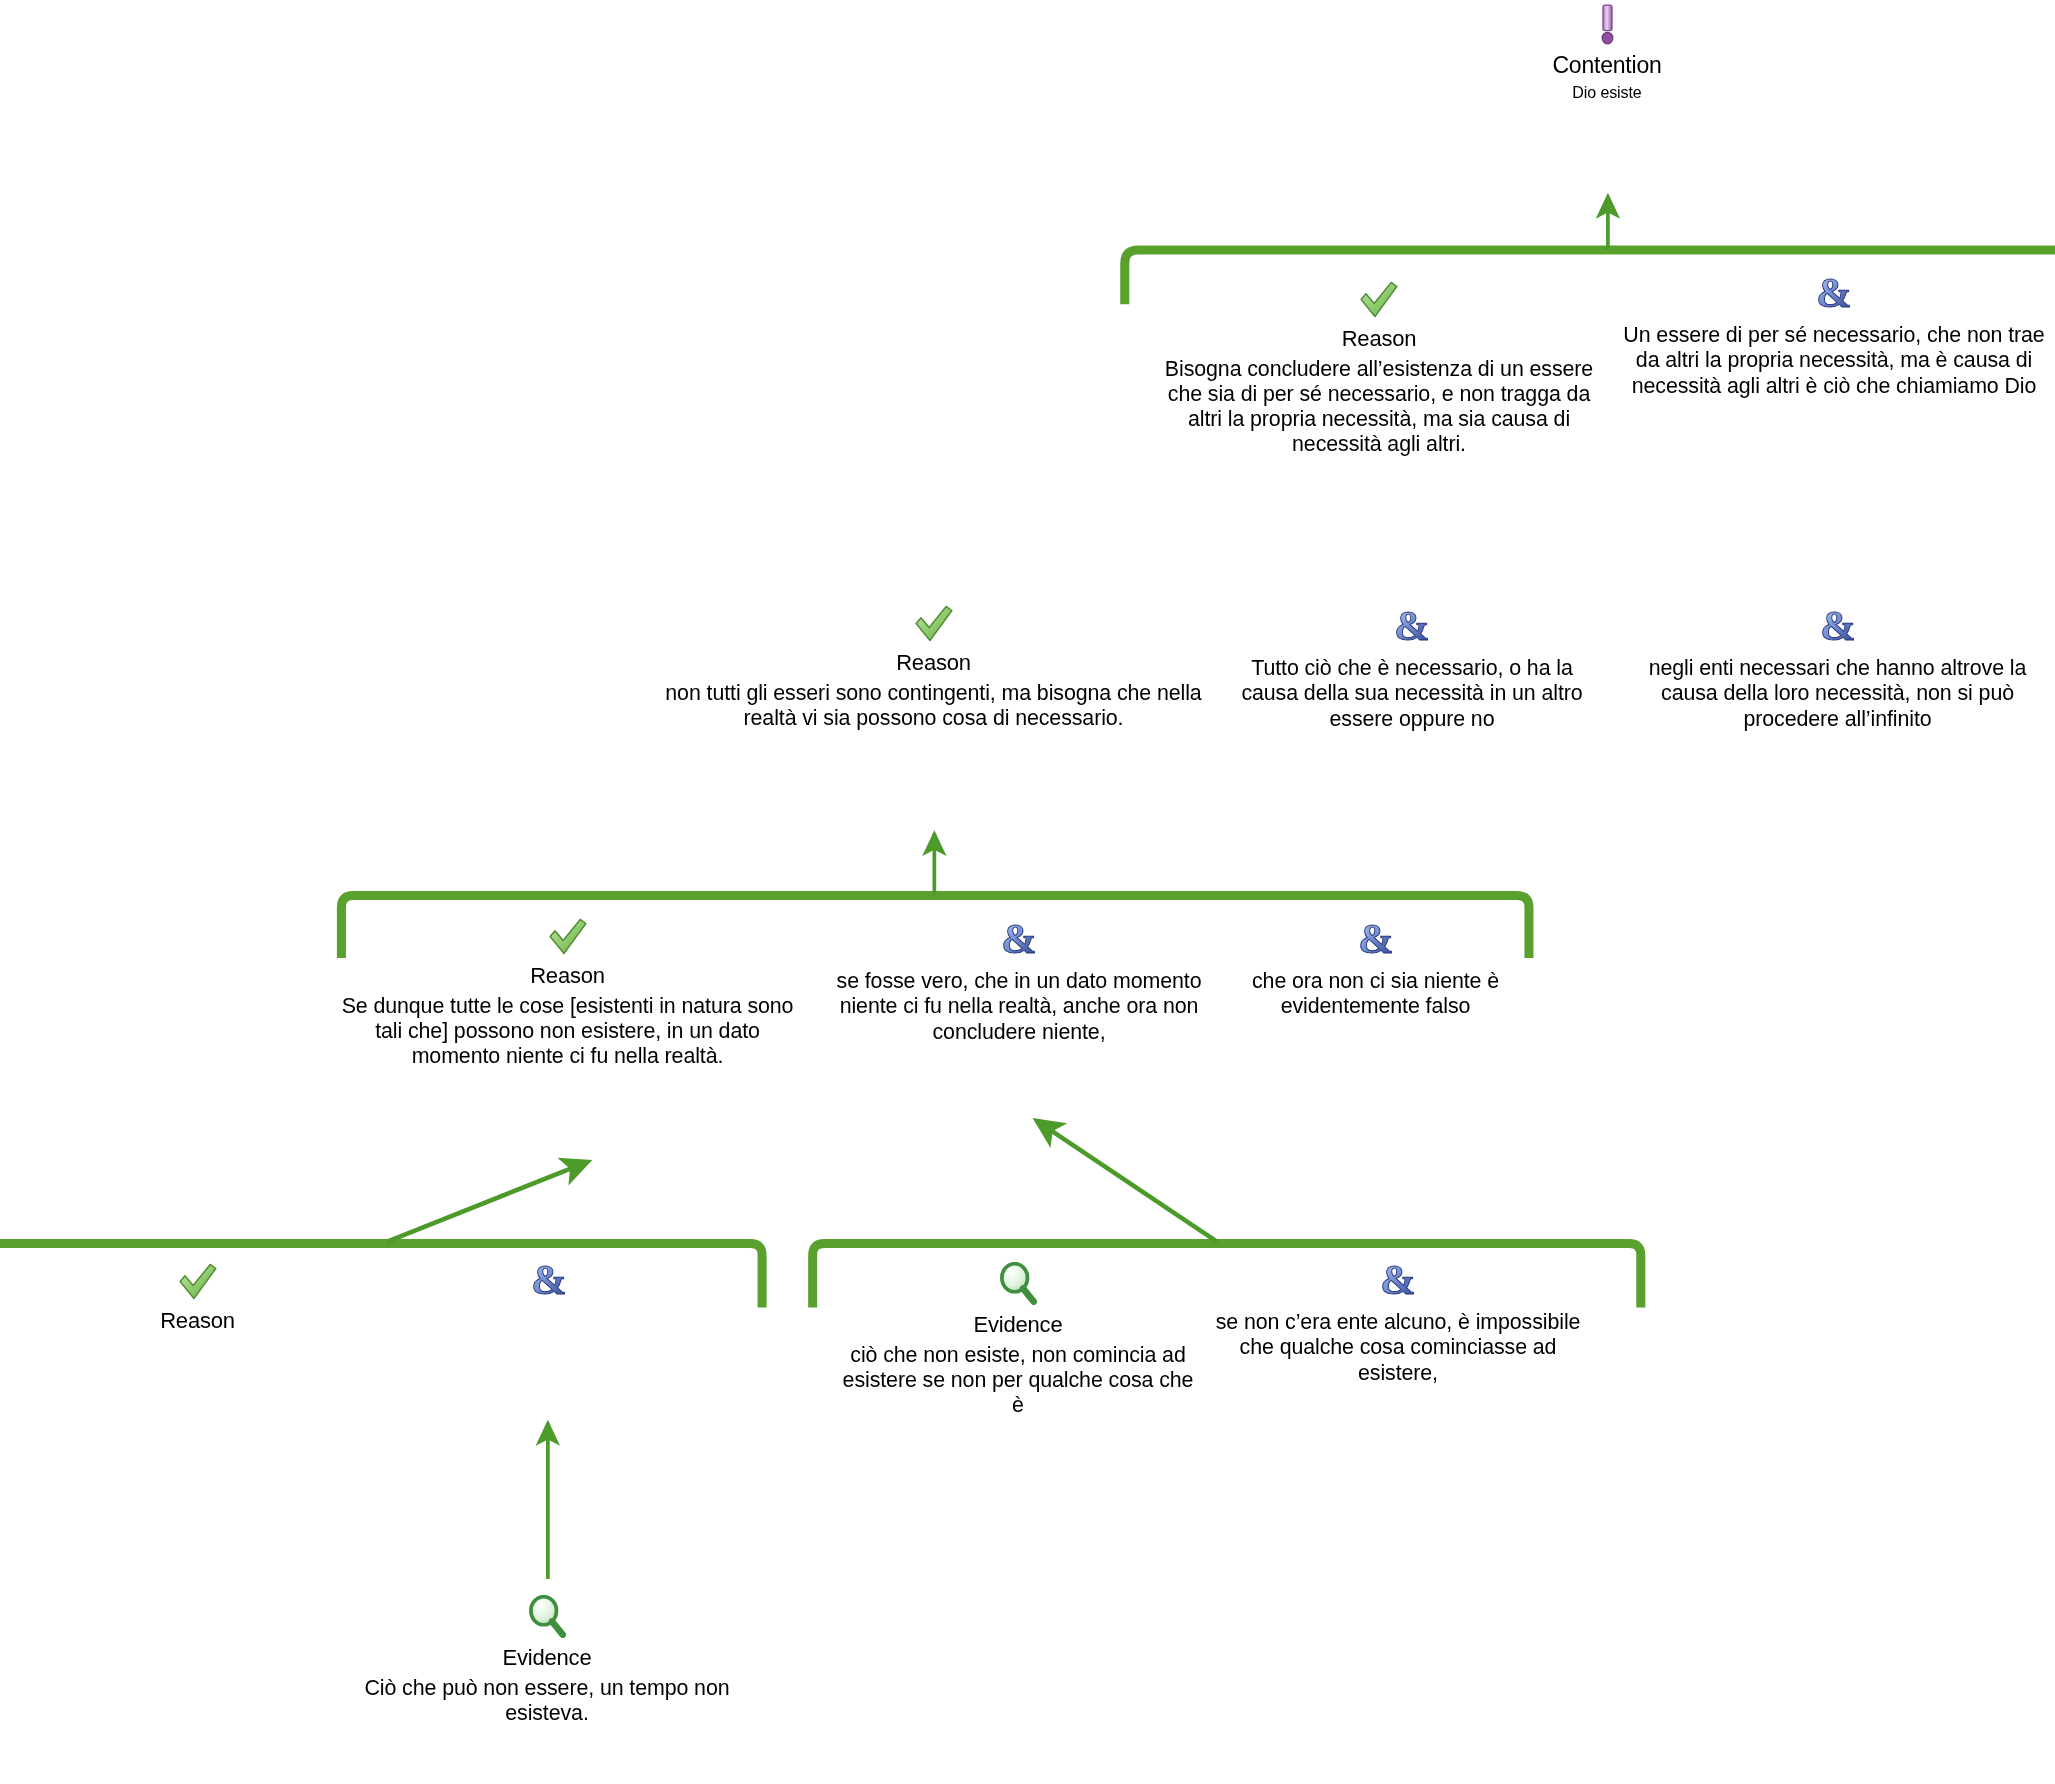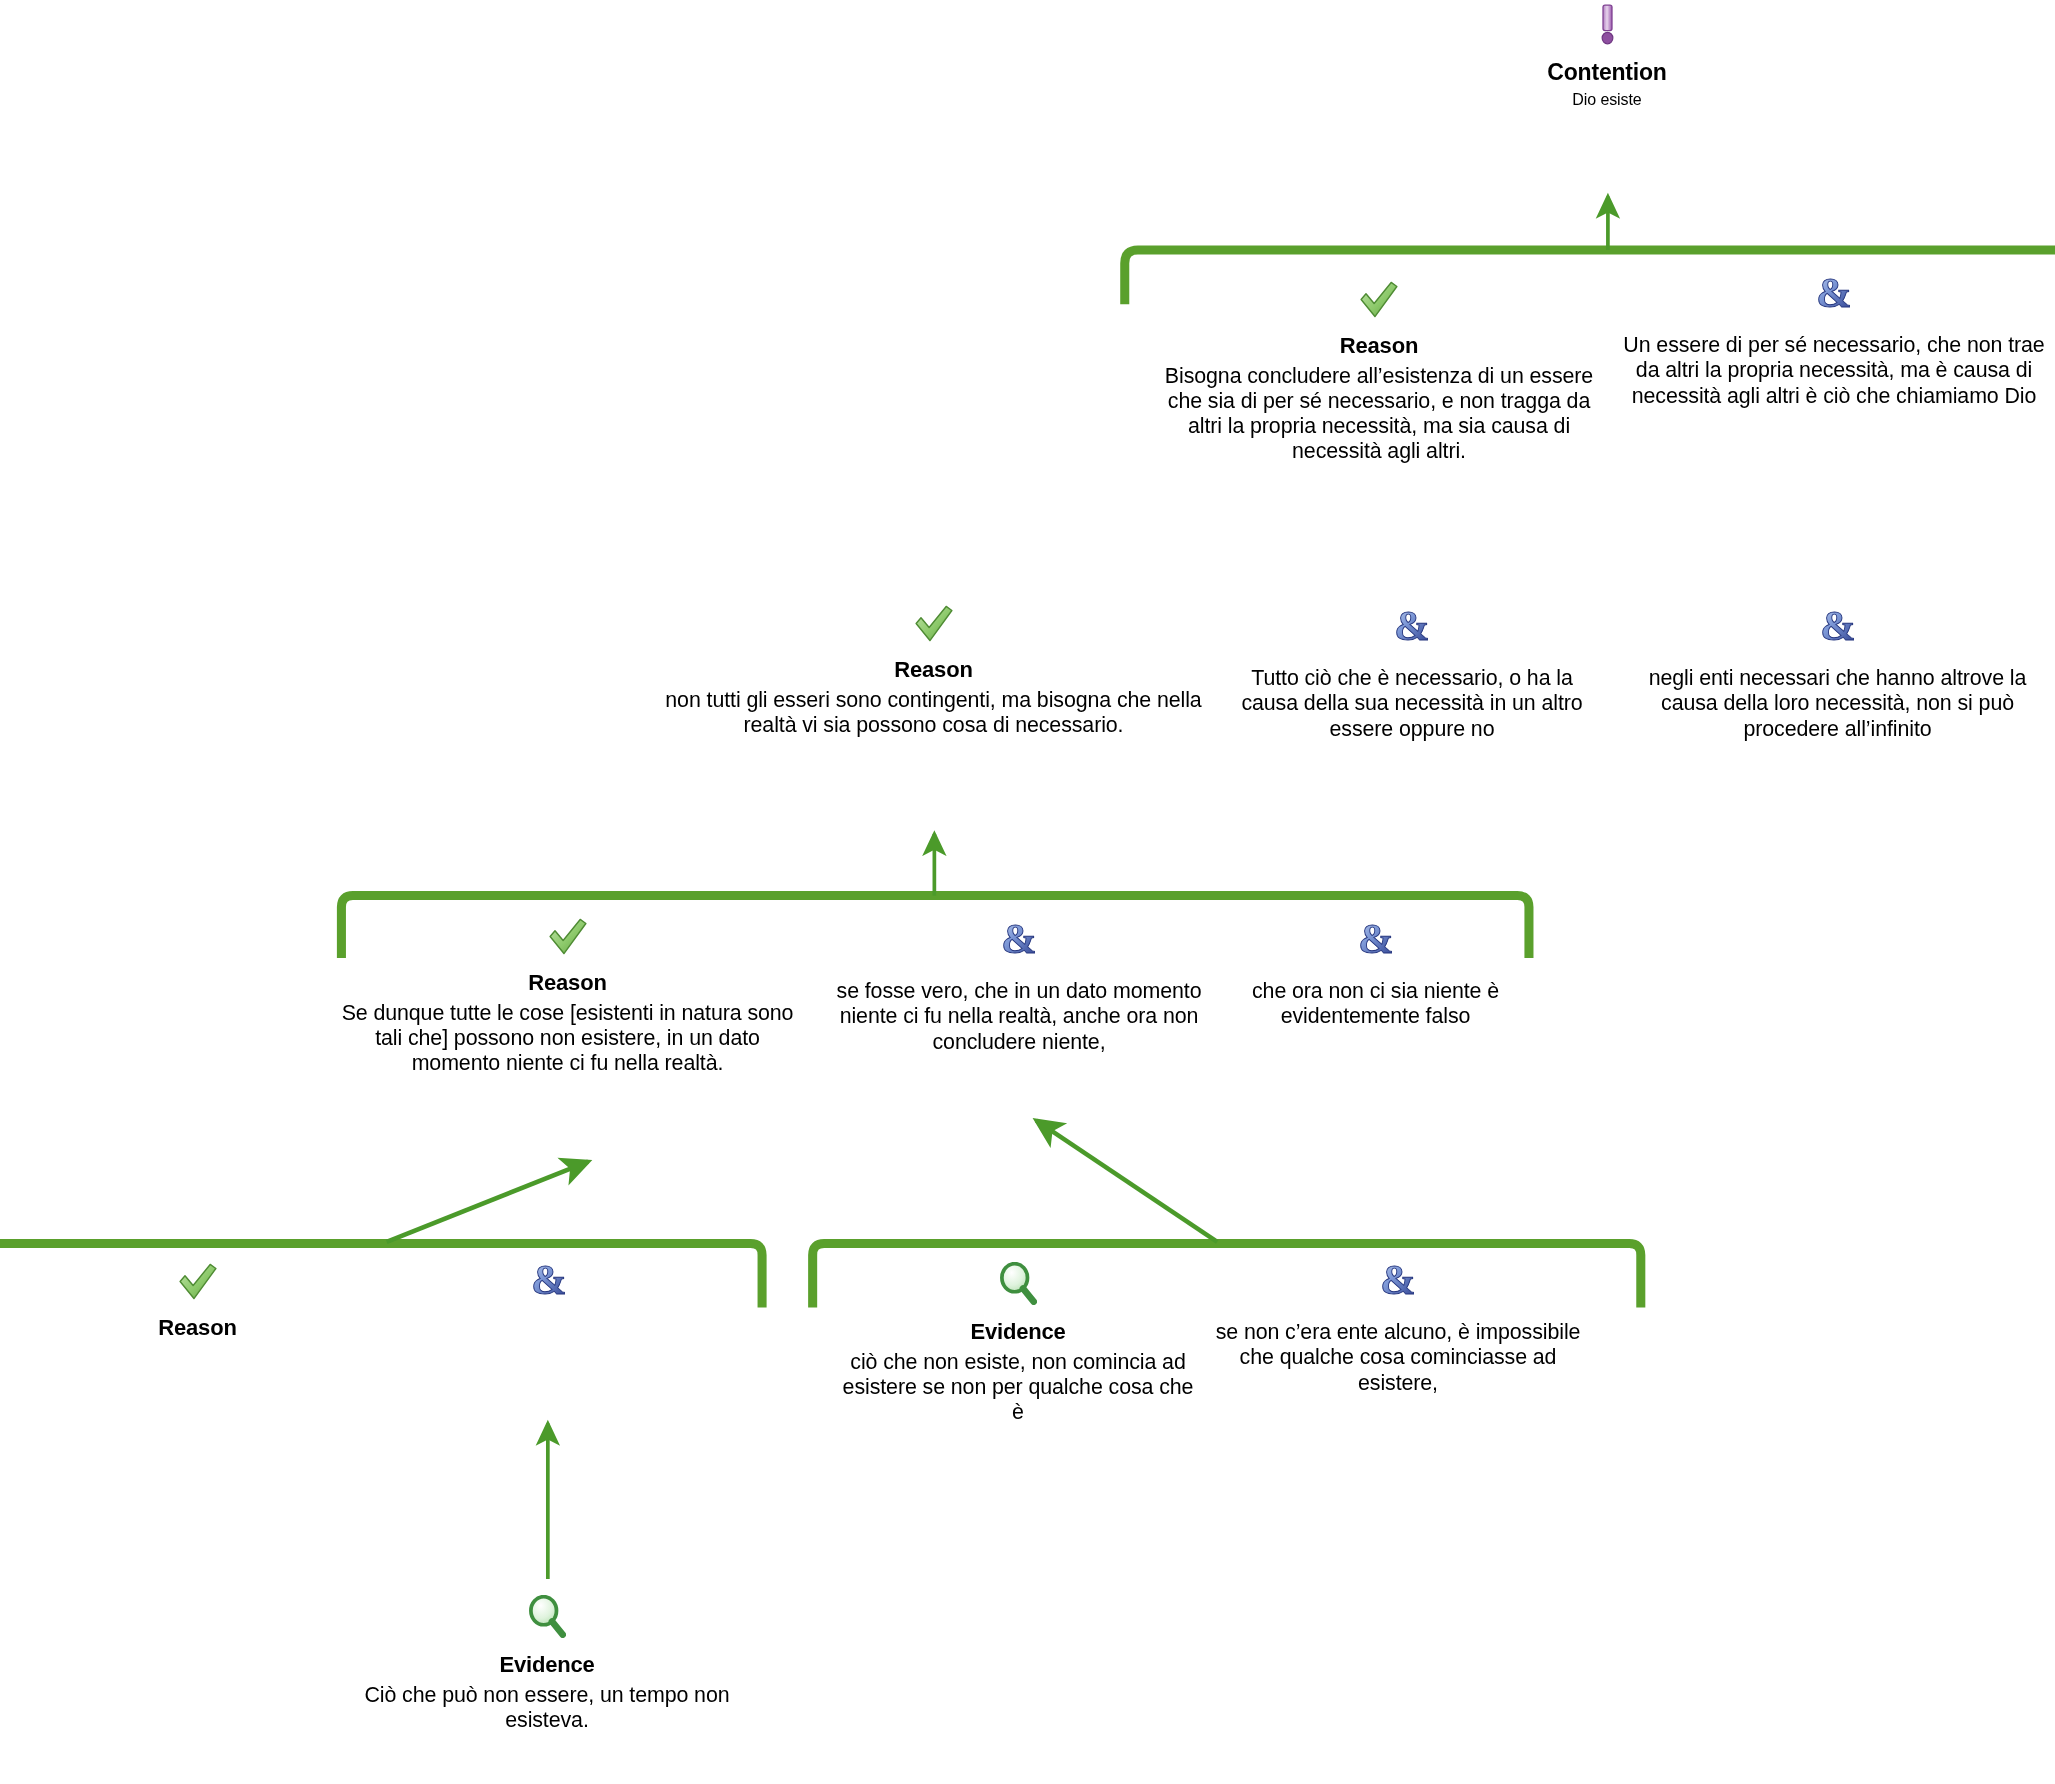--- a/index.html
+++ b/index.html
@@ -31,35 +31,35 @@
     text-align: center;
     box-sizing: border-box;
   }
   .node .icon {
     display: block;
     margin: 0 auto;
     line-height: 0;
   }
   .node .type-label {
     display: block;
-    font-weight: bold;
+    font-weight: normal;
     font-size: 22px;
     line-height: 1.12;
-    margin-top: 15px;
+    margin-top: 8px;
     letter-spacing: -0.2px;
   }
   .node .body-text {
     display: block;
     font-size: 21.4px;
     line-height: 1.18;
     margin-top: 5px;
     letter-spacing: -0.1px;
   }
   .node.no-label .body-text {
-    margin-top: 19px;
+    margin-top: 9px;
   }
   .contention .type-label { font-size: 23px; }
   .contention .body-text  { font-size: 16px; margin-top: 5px; }
 </style>
 </head>
 <body>
 
 <div id="canvas">
 
   <svg class="connectors" viewBox="0 0 6033 4341">

